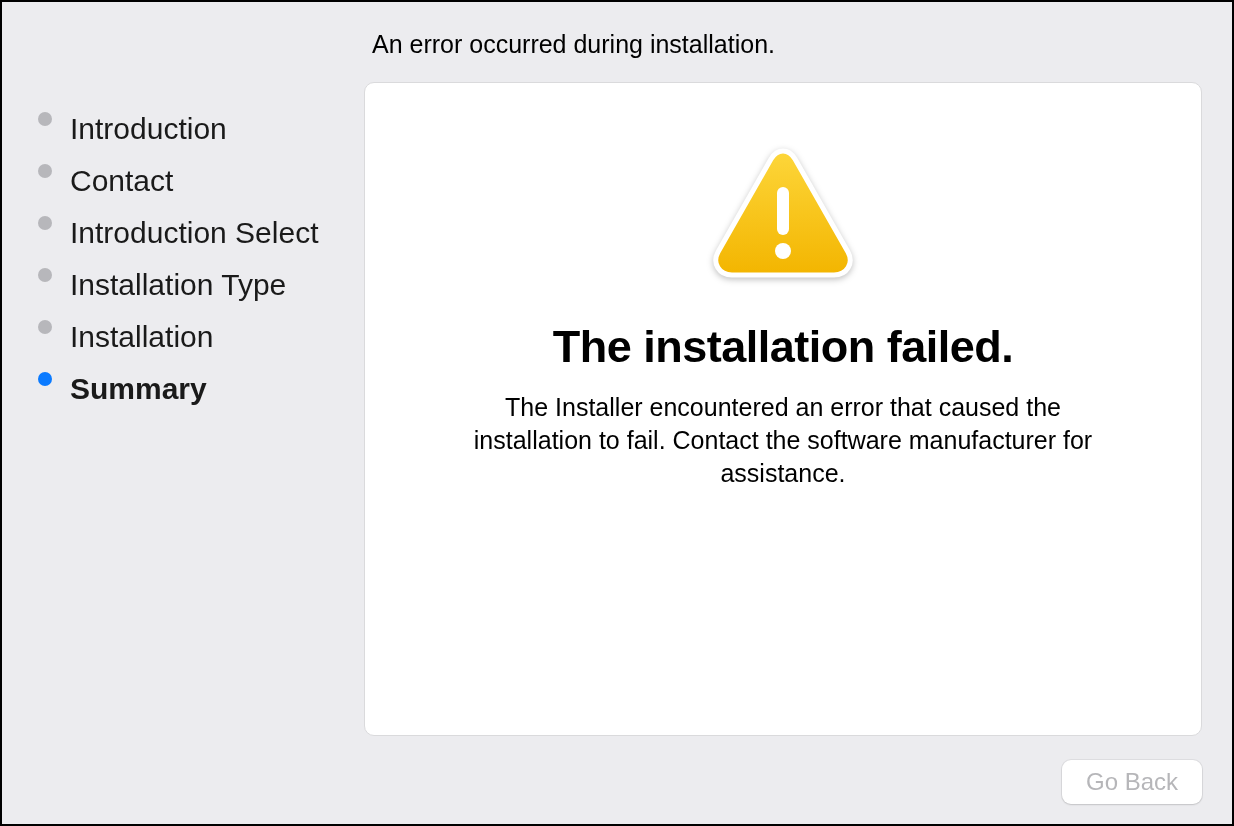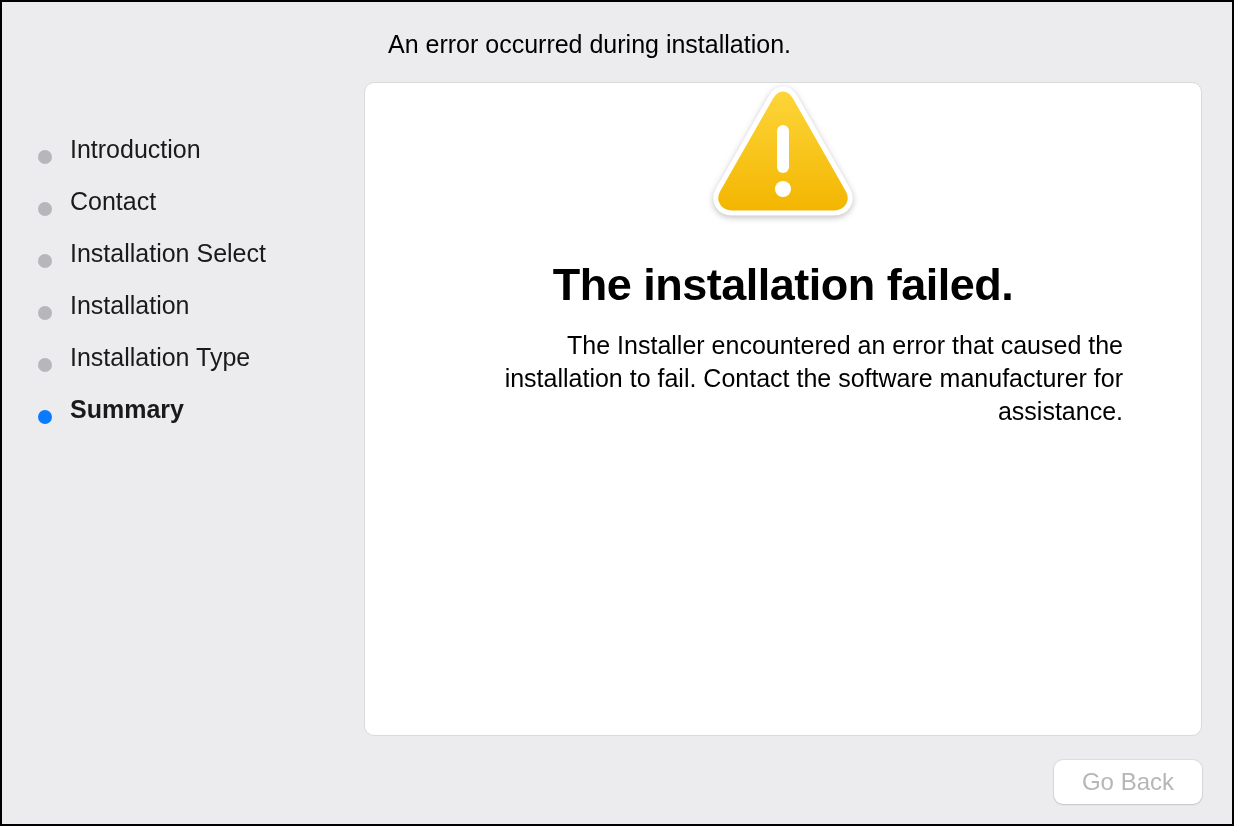--- a/index.html
+++ b/index.html
@@ -14,38 +14,38 @@
     width: 1234px;
     height: 826px;
     border: 2px solid #000;
     background: #ECECEF;
     position: relative;
     padding: 0;
   }
   
   .title-row {
     position: absolute;
-    left: 386px;
+    left: 370px;
     top: 28px;
     font-size: 25px;
     color: #000;
   }
   
   .sidebar {
     position: absolute;
     left: 36px;
     top: 110px;
     width: 310px;
   }
   .step {
     display: flex;
-    align-items: flex-end;
+    align-items: flex-start;
     gap: 18px;
     height: 52px;
-    font-size: 25px;
+    font-size: 30px;
     color: #1a1a1a;
     cursor: default;
   }
   .dot {
     width: 14px;
     height: 14px;
     border-radius: 50%;
     background: #B7B7BB;
     flex: 0 0 14px;
   }
@@ -57,54 +57,55 @@
     left: 362px;
     top: 80px;
     width: 838px;
     height: 654px;
     background: #fff;
     border: 1px solid #DADADC;
     border-radius: 10px;
     display: flex;
     flex-direction: column;
     align-items: center;
+    padding-top: 62px;
   }
   .warn-icon {
     width: 150px;
     height: 140px;
     filter: drop-shadow(0 2px 3px rgba(0,0,0,.25));
   }
   .headline {
     margin-top: 36px;
     font-size: 45px;
     font-weight: 700;
     letter-spacing: -0.5px;
     color: #000;
     text-align: center;
   }
   .detail {
     margin-top: 18px;
     font-size: 25px;
     line-height: 1.32;
     color: #000;
-    text-align: right;
+    text-align: center;
     max-width: 680px;
   }
   
   .buttons {
     position: absolute;
     right: 30px;
     bottom: 20px;
     display: flex;
     gap: 20px;
   }
   .btn {
     min-width: 140px;
     height: 44px;
-    padding: 0 28px;
+    padding: 0 20px;
     border-radius: 9px;
     font-size: 24px;
     font-family: inherit;
     border: none;
     background: #fff;
     box-shadow: 0 0 0 1px rgba(0,0,0,.06), 0 1px 2px rgba(0,0,0,.12);
     cursor: pointer;
     color: #000;
   }
   .btn[disabled] {
@@ -123,29 +124,29 @@
     <div class="step">
       <span class="dot"></span>
       <span class="label">Introduction</span>
     </div>
     <div class="step">
       <span class="dot"></span>
       <span class="label">Contact</span>
     </div>
     <div class="step">
       <span class="dot"></span>
-      <span class="label">Installation Select</span>
+      <span class="label">Introduction Select</span>
+    </div>
+    <div class="step">
+      <span class="dot"></span>
+      <span class="label">Installation Type</span>
     </div>
     <div class="step">
       <span class="dot"></span>
       <span class="label">Installation</span>
-    </div>
-    <div class="step">
-      <span class="dot"></span>
-      <span class="label">Installation Type</span>
     </div>
     <div class="step active">
       <span class="dot"></span>
       <span class="label">Summary</span>
     </div>
   </div>
 
   <div class="panel">
     <svg class="warn-icon" viewBox="0 0 150 140">
       <defs>

